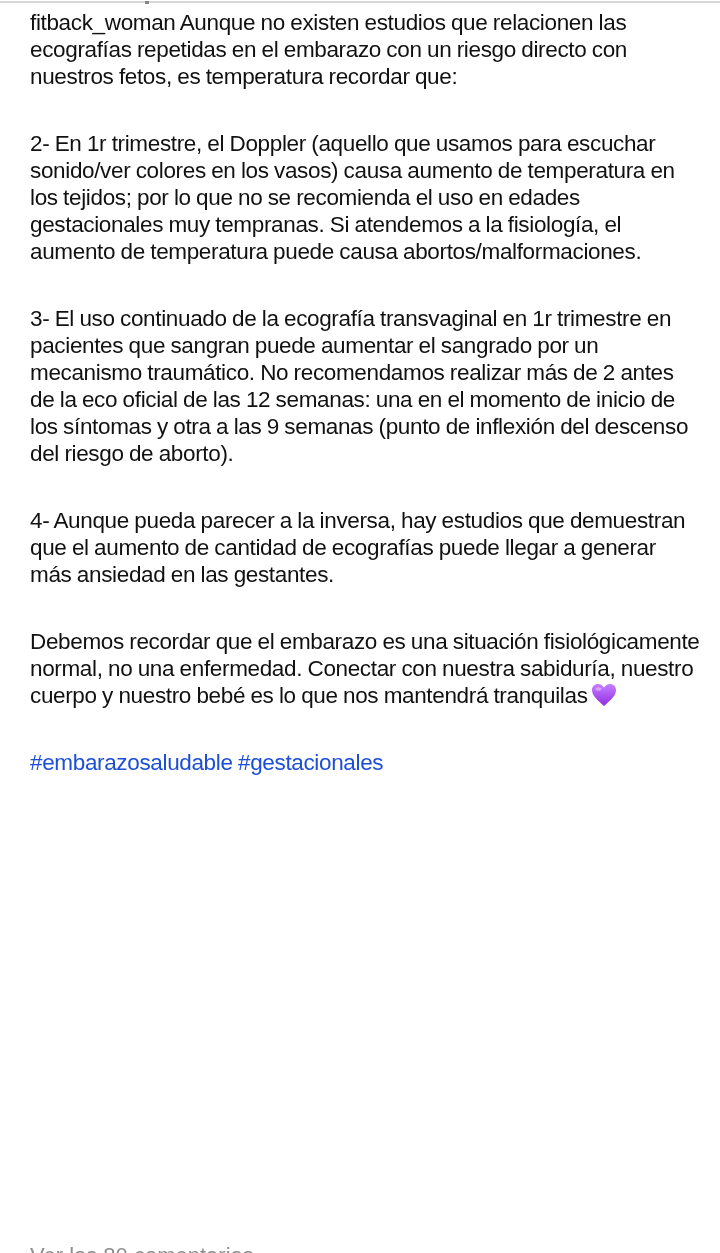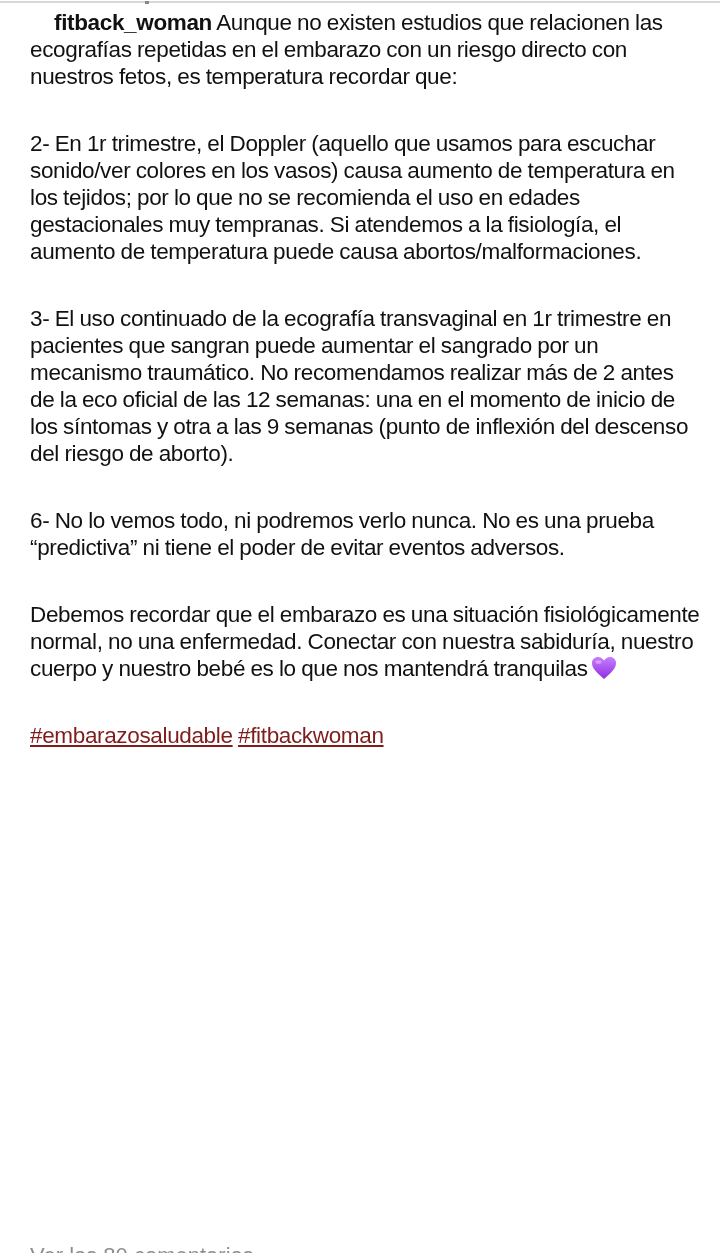--- a/index.html
+++ b/index.html
@@ -16,53 +16,53 @@
   }
   .top-rule .tick {
     position: absolute; left: 145px; top: 0; width: 4px; height: 3px; background: #888;
   }
   .caption {
     position: absolute; left: 30px; top: 9px; width: 670px;
     font-size: 22.5px; line-height: 27px; letter-spacing: -0.35px;
     word-spacing: -0.5px;
   }
   .caption p { margin: 0 0 40px 0; }
-  .username { font-weight: bold; margin-left: 24px; }
+  .username { font-weight: normal; }
   .heart {
     display: inline-block; vertical-align: -4px; width: 26px; height: 24px; margin-left: 3px;
   }
   .hashtags { color: #1e4d7b; margin-top: 0; }
-  .hashtag { color: #7f1d1d; cursor: pointer; text-decoration: underline; }
+  .hashtag { color: #1d4ed8; cursor: pointer; }
   .cut-line {
     position: absolute; left: 30px; top: 1244px; height: 9px; overflow: hidden; width: 400px;
   }
   .cut-line span {
     display: block; font-size: 22px; line-height: 27px; color: #8e8e8e; margin-top: -2px;
   }
 </style>
 </head>
 <body>
 
 <div class="top-rule">
     <div class="tick"></div>
   </div>
 
 <div class="caption">
   <p><span class="username">fitback_woman</span> <span>Aunque no existen estudios que relacionen las ecografías repetidas en el embarazo con un riesgo directo con nuestros fetos, es temperatura recordar que:</span></p>
   <p>2- En 1r trimestre, el Doppler (aquello que usamos para escuchar sonido/ver colores en los vasos) causa aumento de temperatura en los tejidos; por lo que no se recomienda el uso en edades gestacionales muy tempranas. Si atendemos a la fisiología, el aumento de temperatura puede causa abortos/malformaciones.</p>
   <p>3- El uso continuado de la ecografía transvaginal en 1r trimestre en pacientes que sangran puede aumentar el sangrado por un mecanismo traumático. No recomendamos realizar más de 2 antes de la eco oficial de las 12 semanas: una en el momento de inicio de los síntomas y otra a las 9 semanas (punto de inflexión del descenso del riesgo de aborto).</p>
-  <p>6- No lo vemos todo, ni podremos verlo nunca. No es una prueba “predictiva” ni tiene el poder de evitar eventos adversos.</p>
+  <p>4- Aunque pueda parecer a la inversa, hay estudios que demuestran que el aumento de cantidad de ecografías puede llegar a generar más ansiedad en las gestantes.</p>
   <p><span>Debemos recordar que el embarazo es una situación fisiológicamente normal, no una enfermedad. Conectar con nuestra sabiduría, nuestro cuerpo y nuestro bebé es lo que nos mantendrá tranquilas</span><svg class="heart" viewBox="0 0 26 24">
         <defs>
           <linearGradient id="hg" x1="0" y1="0" x2="0" y2="1">
             <stop offset="0" stop-color="#c77dff"></stop>
             <stop offset="1" stop-color="#8f2fe0"></stop>
           </linearGradient>
         </defs>
         <path d="M13 23 C5 16 1 12 1 7 C1 3.5 3.8 1 7 1 C9.6 1 11.7 2.5 13 4.6 C14.3 2.5 16.4 1 19 1 C22.2 1 25 3.5 25 7 C25 12 21 16 13 23 Z" fill="url(#hg)"></path>
         <ellipse cx="7.5" cy="6" rx="3" ry="1.8" fill="#e4b8ff" opacity="0.7"></ellipse>
       </svg></p>
-  <p class="hashtags"><span class="hashtag">#embarazosaludable</span> <span class="hashtag">#fitbackwoman</span></p>
+  <p class="hashtags"><span class="hashtag">#embarazosaludable</span> <span class="hashtag">#gestacionales</span></p>
 </div>
 
 <div class="cut-line">
     <span>Ver los 80 comentarios</span>
   </div>
 
 </body></html>

